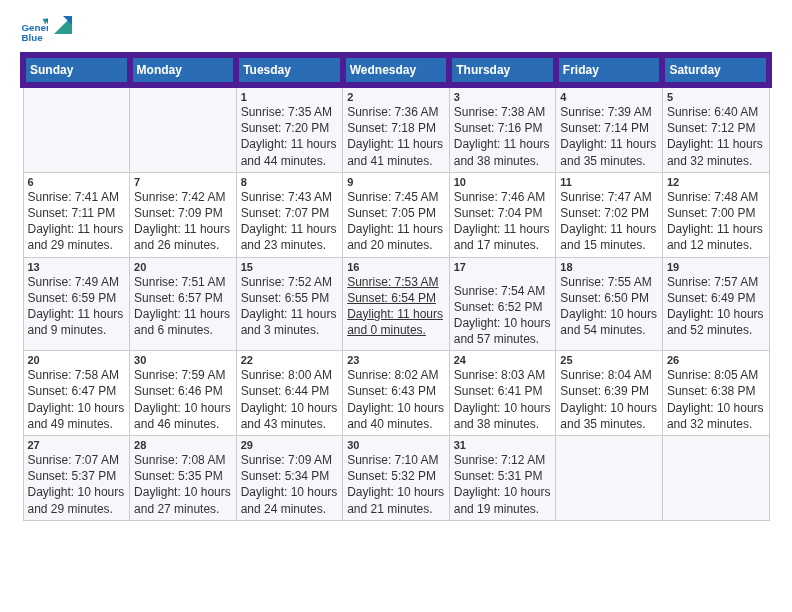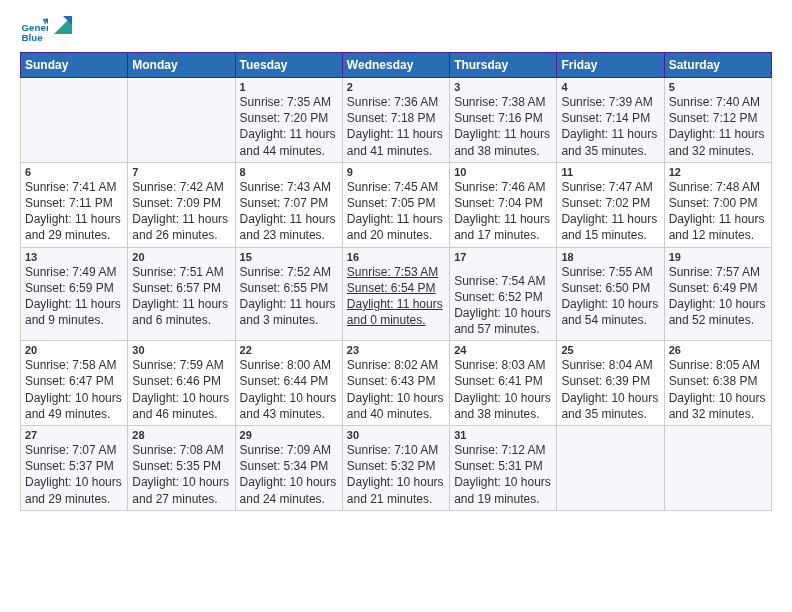--- a/index.html
+++ b/index.html
@@ -50,21 +50,21 @@
       border-collapse: collapse;
       table-layout: fixed;
     }
     thead tr th {
       background-color: #2a6db5;
       color: #fff;
       font-size: 12px;
       font-weight: bold;
       padding: 5px 4px;
       text-align: left;
-      border: 1px solid #4c1d95;
+      border: 6px solid #4c1d95;
     }
     tbody tr td {
       border: 1px solid #ccc;
       vertical-align: top;
       padding: 3px 4px;
       font-size: 10px;
       color: #333;
       height: 78px;
       background: #fff;
     }
@@ -154,21 +154,21 @@
           </td>
           <td>
             <span class="day-num">4</span>
             <div class="cell-content" style="white-space: pre-line;">Sunrise: 7:39 AM
 Sunset: 7:14 PM
 Daylight: 11 hours
 and 35 minutes.</div>
           </td>
           <td>
             <span class="day-num">5</span>
-            <div class="cell-content" style="white-space: pre-line;">Sunrise: 7:40 AM
+            <div class="cell-content" style="white-space: pre-line;">Sunrise: 6:40 AM
 Sunset: 7:12 PM
 Daylight: 11 hours
 and 32 minutes.</div>
           </td>
         </tr>
         <tr>
           <td>
             <span class="day-num">6</span>
             <div class="cell-content" style="white-space: pre-line;">Sunrise: 7:41 AM
 Sunset: 7:11 PM

